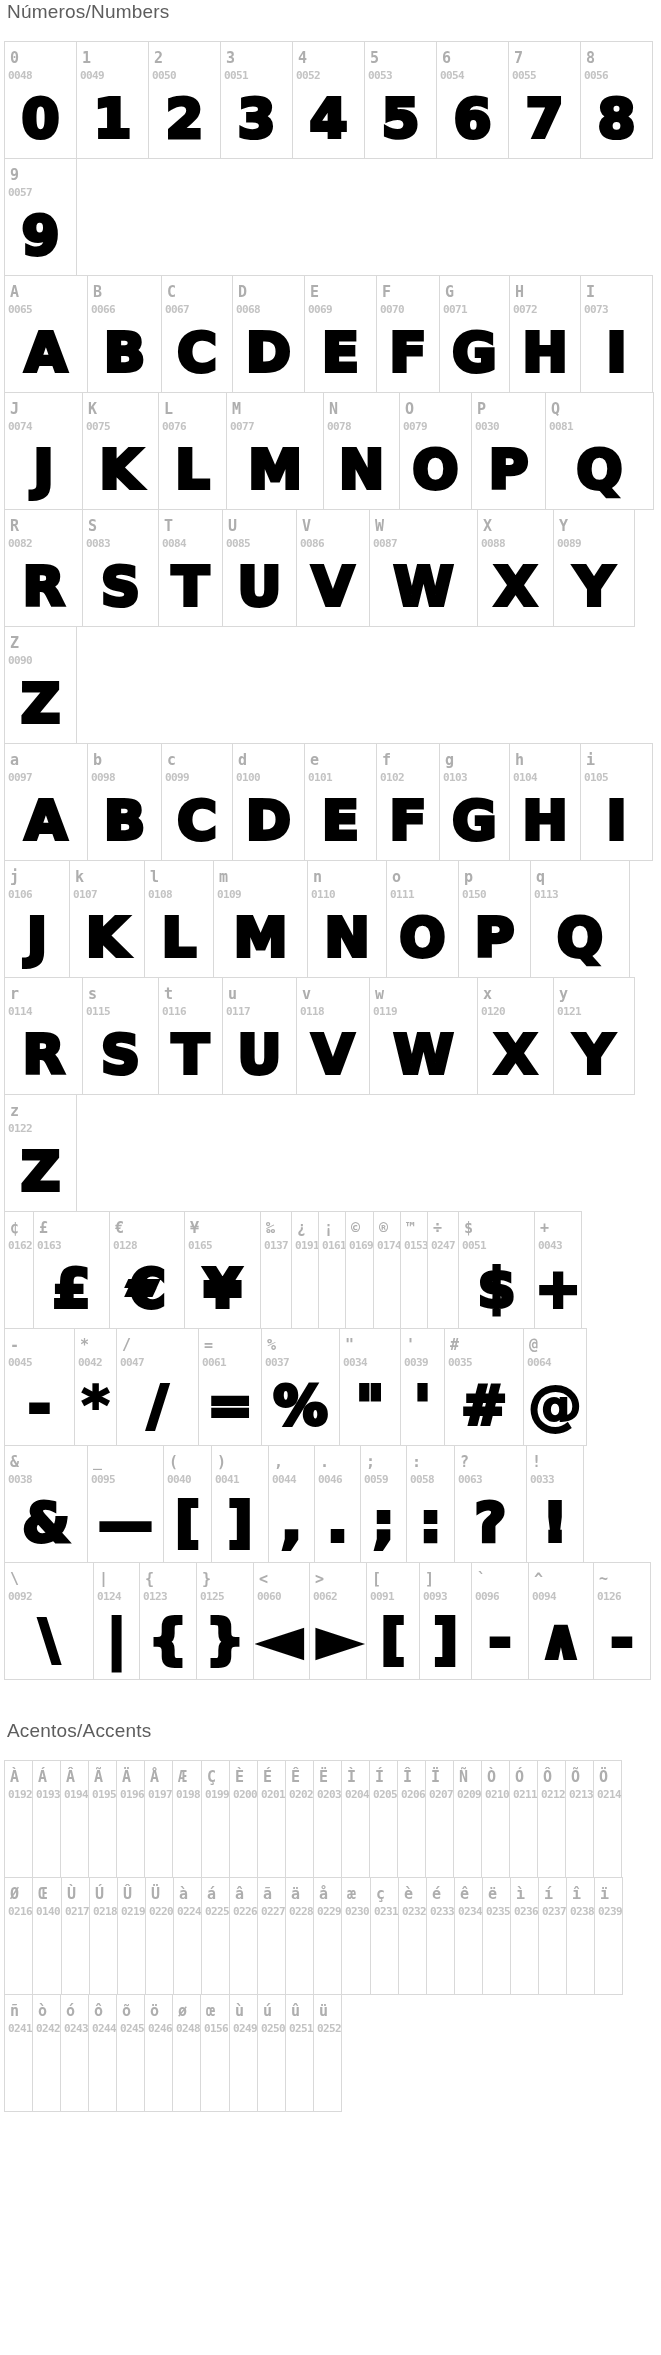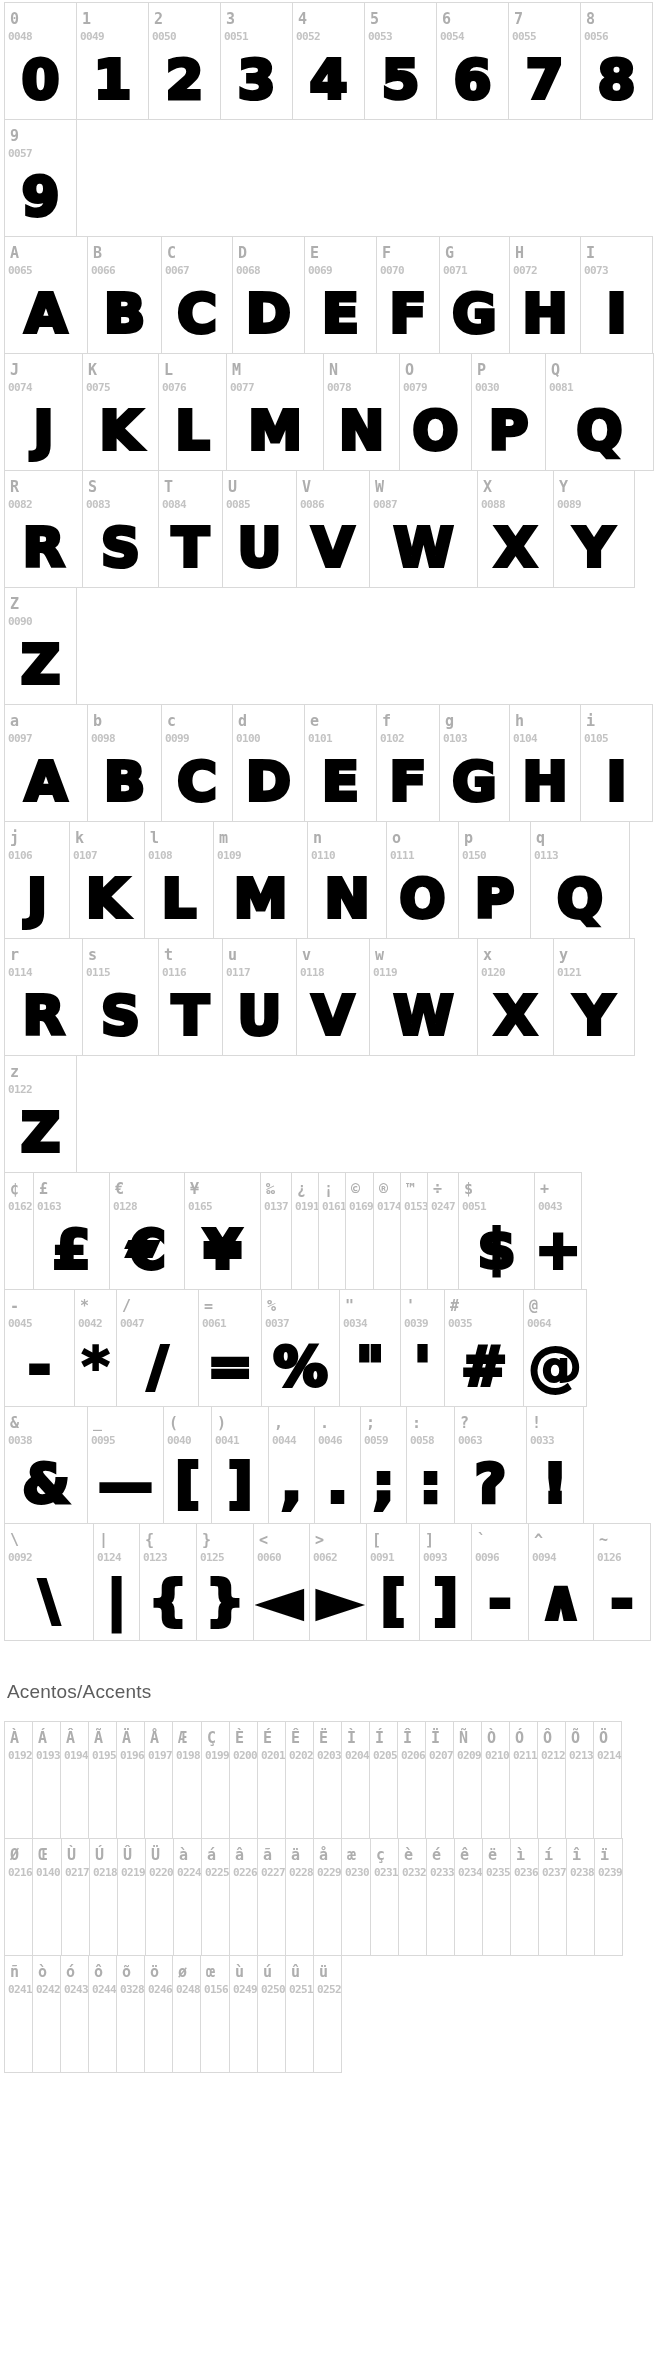--- a/index.html
+++ b/index.html
@@ -35,20 +35,21 @@
     font-size:54px;line-height:1;color:#000;
     -webkit-text-stroke:4px #000;
   }
   .glyph.thin{-webkit-text-stroke-width:2px;}
 </style>
 </head>
 <body>
 
 <main>
     <section>
+    <h2>Números/Numbers</h2>
     <div class="grid">
         <div class="row">
           <div class="cell" style="width: 73px;">
     <div class="ch">0</div>
     <div class="code">0048</div>
     <div class="glyph">0</div>
   </div>
           <div class="cell" style="width: 73px;">
     <div class="ch">1</div>
     <div class="code">0049</div>
@@ -853,21 +854,21 @@
     <div class="code">0243</div>
     <div class="glyph"></div>
   </div>
           <div class="cell" style="width: 29px;">
     <div class="ch">ô</div>
     <div class="code">0244</div>
     <div class="glyph"></div>
   </div>
           <div class="cell" style="width: 29px;">
     <div class="ch">õ</div>
-    <div class="code">0328</div>
+    <div class="code">0245</div>
     <div class="glyph"></div>
   </div>
           <div class="cell" style="width: 29px;">
     <div class="ch">ö</div>
     <div class="code">0246</div>
     <div class="glyph"></div>
   </div>
           <div class="cell" style="width: 29px;">
     <div class="ch">ø</div>
     <div class="code">0248</div>

